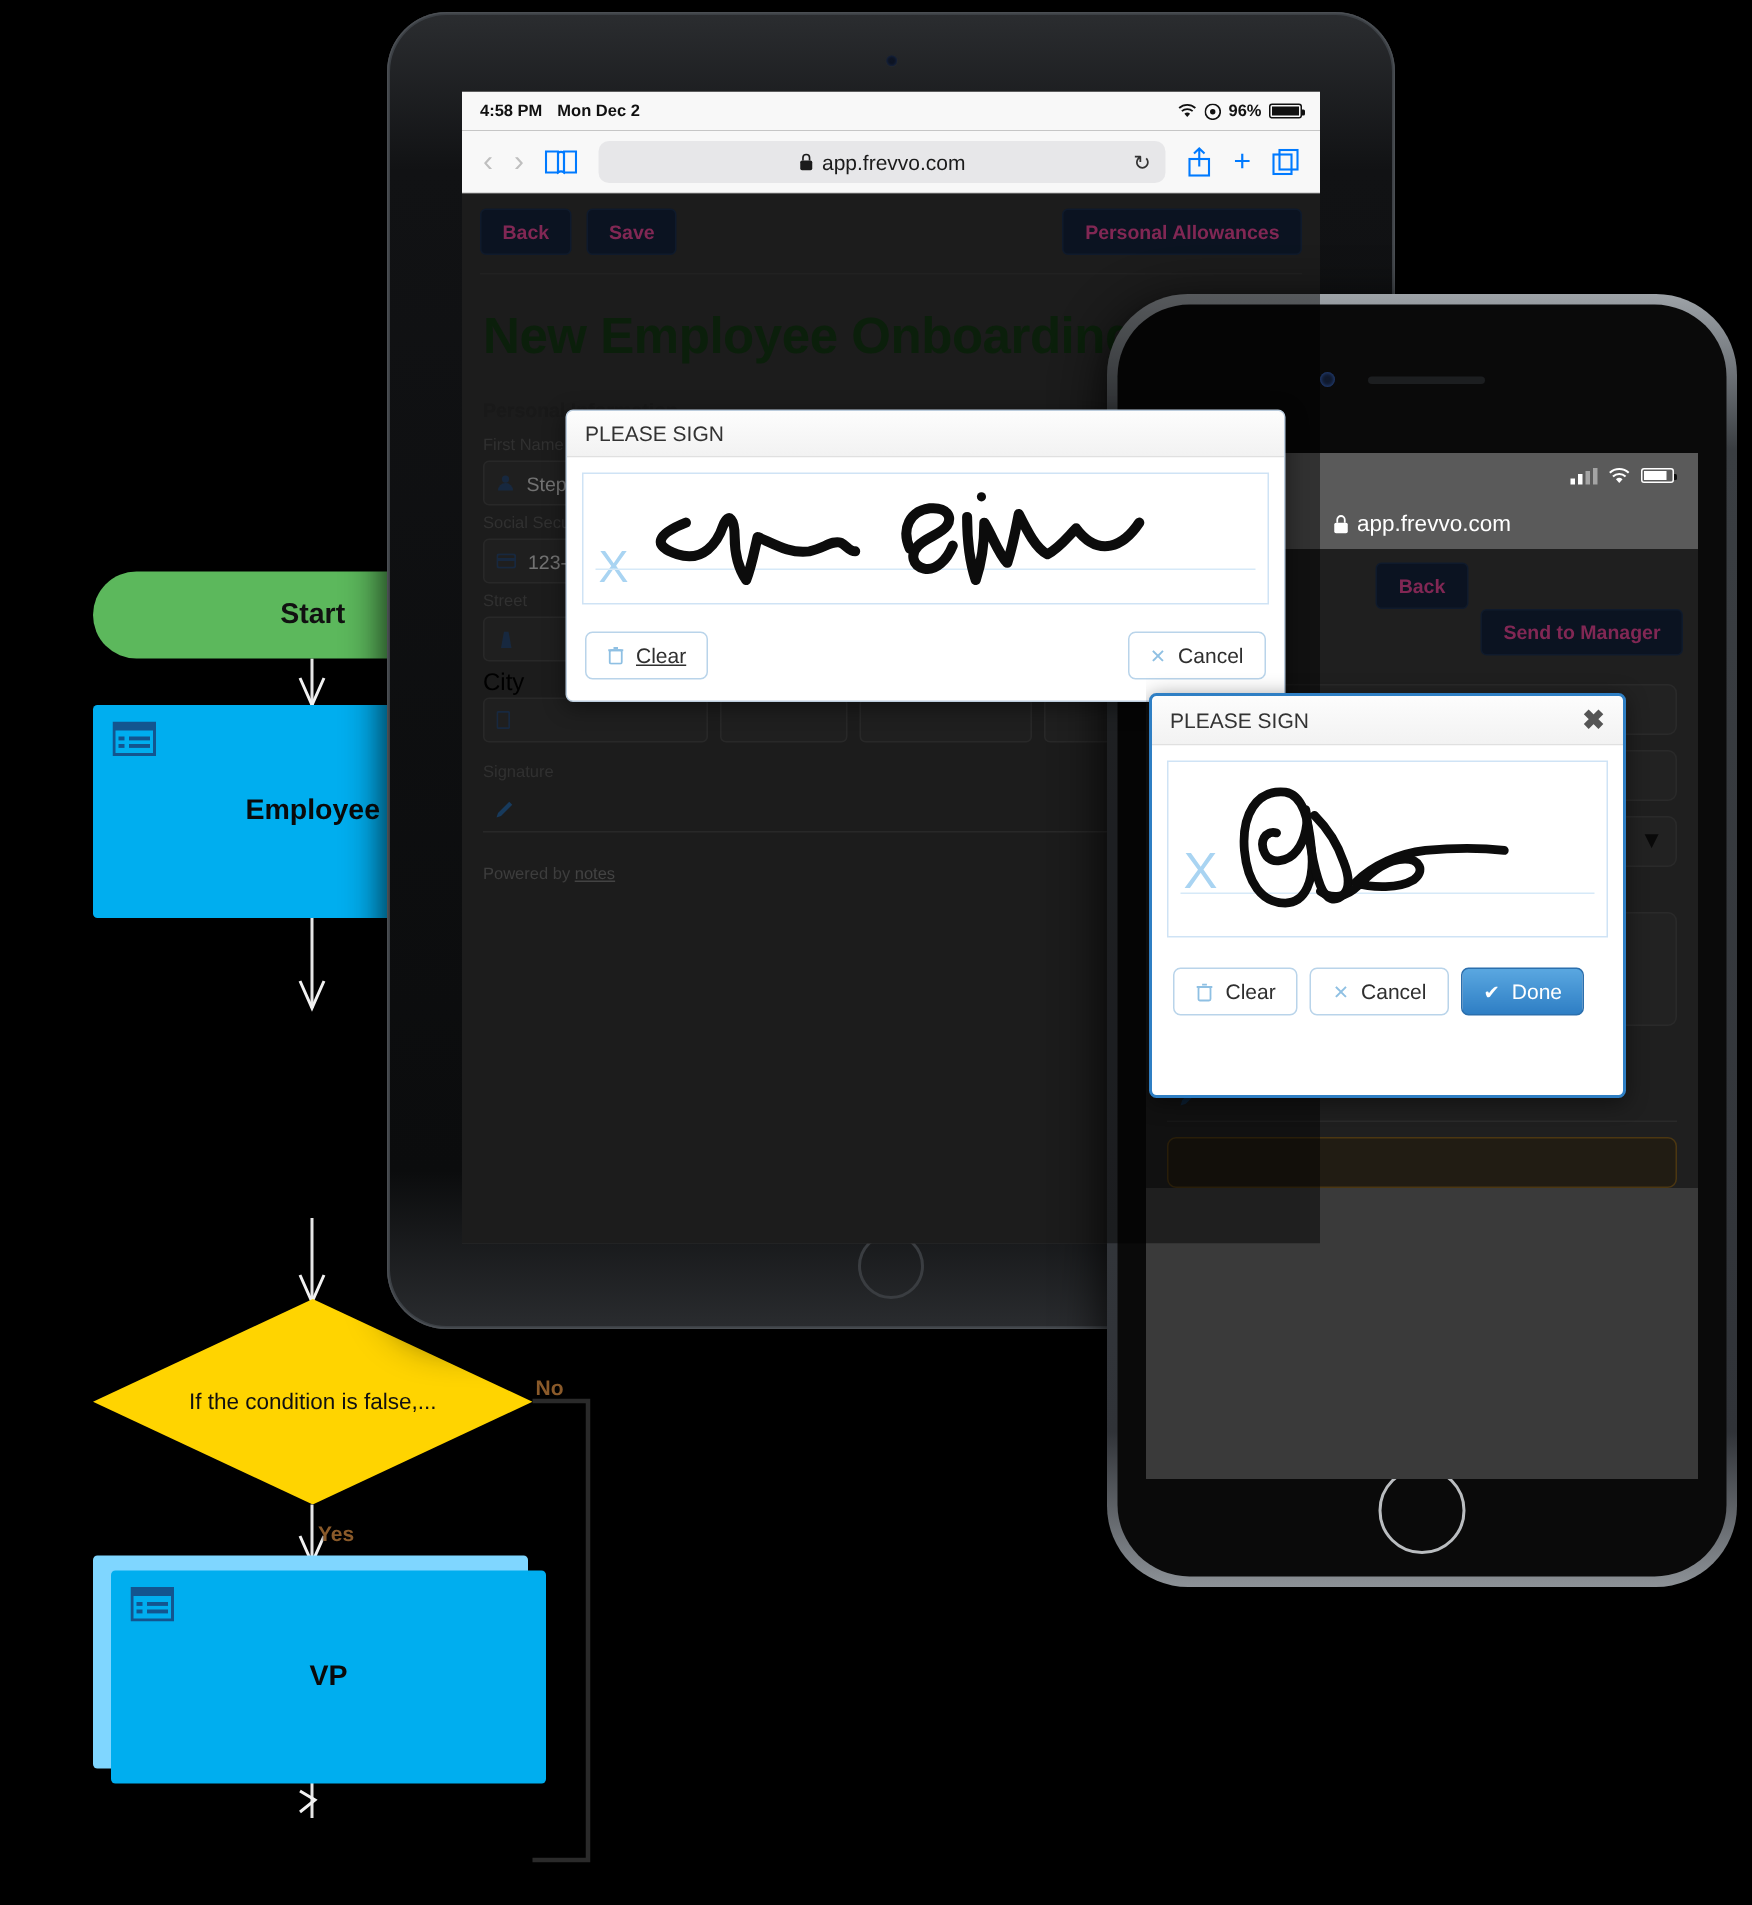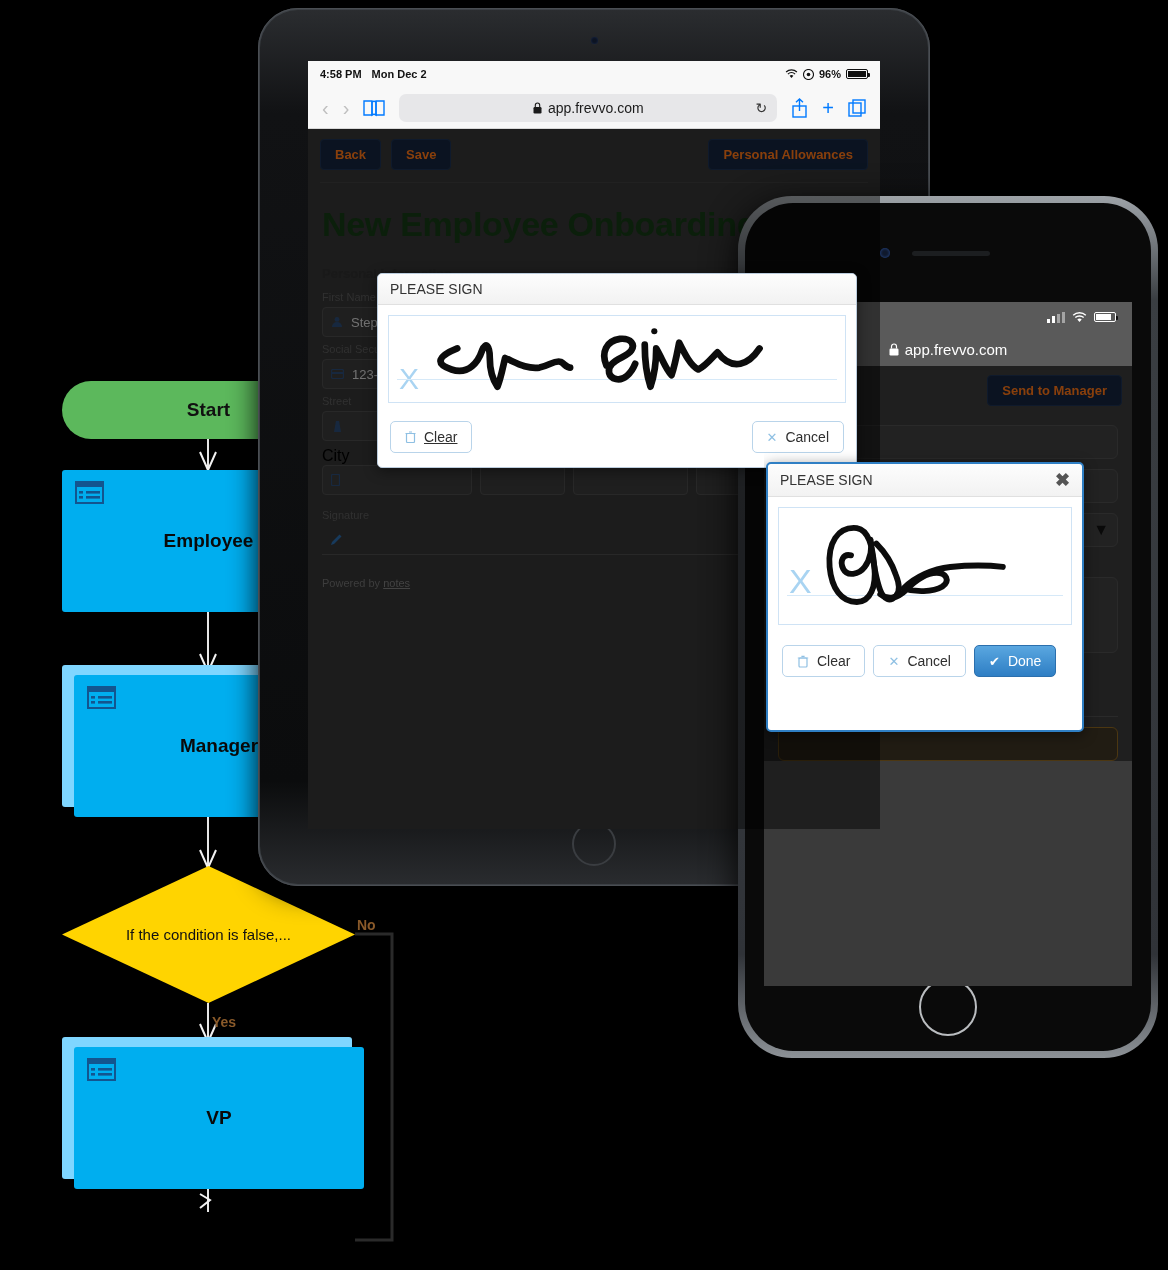--- a/index.html
+++ b/index.html
@@ -69,21 +69,21 @@
   .sf-ico.dim { color: #BFBFBF; }
   .url-pill { flex: 1; height: 28px; background: #E7E7E9; border-radius: 7px;
         display: flex; align-items: center; justify-content: center; gap: 6px;
         font-size: 14px; color: #1b1b1b; position: relative; }
   .url-pill .reload { position: absolute; right: 10px; color: #333; font-size: 14px; }
 
   .form-area { position: relative; background: #333333; height: 700px; padding: 0; }
   .dimmer { position: absolute; inset: 0; background: rgba(0,0,0,.45); z-index: 3;
             pointer-events: none; }
   .fbar { display: flex; align-items: center; gap: 10px; padding: 10px 12px; }
-  .fbtn { background: #14243c; color: #f97316; font-size: 13px; font-weight: 700;
+  .fbtn { background: #14243c; color: #ec4899; font-size: 13px; font-weight: 700;
           border-radius: 4px; padding: 7px 14px; border: 1px solid #1d3150; }
   .fbtn.right { margin-left: auto; }
   .divider { height: 1px; background: #3d3d3d; margin: 2px 12px 0; }
 
   .form-title { font-size: 34px; font-weight: 700; color: #143a14; padding: 22px 14px 4px; letter-spacing: -.3px; }
   .sec-title { font-size: 13px; font-weight: 700; color: #2e2e2e; padding: 18px 14px 4px; }
   .fld { padding: 6px 14px 0; }
   .fld .lbl { font-size: 11px; color: #585858; margin-bottom: 4px; }
   .inp { height: 30px; border: 1px solid #4a4a4a; border-radius: 4px; background: #3a3a3a;
          display: flex; align-items: center; gap: 8px; padding: 0 8px;
@@ -128,21 +128,21 @@
         margin-left: -29px; border-radius: 50%; border: 2px solid #d9dde1; opacity: .85; }
   #ip-screen { position: absolute; left: 26px; top: 106px; width: 368px; height: 684px;
         background: #3a3a3a; overflow: hidden; }
   .ip-status { height: 30px; background: #5a5a5a; display: flex; align-items: center;
         justify-content: space-between; padding: 0 16px; color: #fff; font-size: 15px;
         font-weight: 600; }
   .ip-url { height: 34px; background: #5a5a5a; display: flex; align-items: center;
         justify-content: center; gap: 6px; color: #fff; font-size: 15px; }
   .bars { display: inline-flex; align-items: flex-end; gap: 2px; height: 11px; }
   .bars i { width: 3px; background: #fff; display: block; }
-  .ip-fbar { display: flex; align-items: center; padding: 9px 10px; }
+  .ip-fbar { display: flex; align-items: center; padding: 9px 10px; flex-direction: column; }
   .ip-body { position: relative; }
   .ip-fld { padding: 10px 14px 0; }
   .ip-fld .lbl { font-size: 13px; color: #999; margin-bottom: 5px; }
   .ip-box { border: 1px solid #4d4d4d; border-radius: 6px; background: #3f3f3f; }
   .ip-line { border-bottom: 1px solid #4d4d4d; height: 34px; display: flex;
         align-items: center; padding: 0 8px; color: #2b4a73; }
   .warn-box { margin: 10px 14px 0; height: 34px; border: 1px solid #8a6420;
         border-radius: 6px; background: #3d3424; }
 </style>
 </head>
@@ -177,34 +177,20 @@
           <rect x="1" y="1" width="27" height="5" fill="#13558f"></rect>
           <rect x="4" y="10" width="4" height="2.6" fill="#13558f"></rect>
           <rect x="11" y="10" width="14" height="2.6" fill="#13558f"></rect>
           <rect x="4" y="15" width="4" height="2.6" fill="#13558f"></rect>
           <rect x="11" y="15" width="14" height="2.6" fill="#13558f"></rect>
         </svg>
         <span class="step-label">Employee</span>
       </div>
     </div>
 
-    <div class="step-wrap" style="left:62px;top:665px;width:300px;height:152px">
-      <div class="step-shadow" style="left:0;top:0;width:290px;height:142px"></div>
-      <div class="step-card" style="left:12px;top:10px;width:290px;height:142px">
-        <svg class="form-icon" viewBox="0 0 29 23">
-          <rect x="1" y="1" width="27" height="21" fill="none" stroke="#13558f" stroke-width="2"></rect>
-          <rect x="1" y="1" width="27" height="5" fill="#13558f"></rect>
-          <rect x="4" y="10" width="4" height="2.6" fill="#13558f"></rect>
-          <rect x="11" y="10" width="14" height="2.6" fill="#13558f"></rect>
-          <rect x="4" y="15" width="4" height="2.6" fill="#13558f"></rect>
-          <rect x="11" y="15" width="14" height="2.6" fill="#13558f"></rect>
-        </svg>
-        <span class="step-label">Manager</span>
-      </div>
-    </div>
 
     <div class="diamond-wrap">
       <div class="diamond-shape"></div>
       <div class="diamond-text">If the condition is false,...</div>
     </div>
     <div class="edge-lbl ghost" style="left:357px;top:917px">No</div>
     <div class="edge-lbl ghost" style="left:212px;top:1014px">Yes</div>
 
     <div class="step-wrap" style="left:62px;top:1037px;width:300px;height:184px">
       <div class="step-shadow" style="left:0;top:0;width:290px;height:142px"></div>

